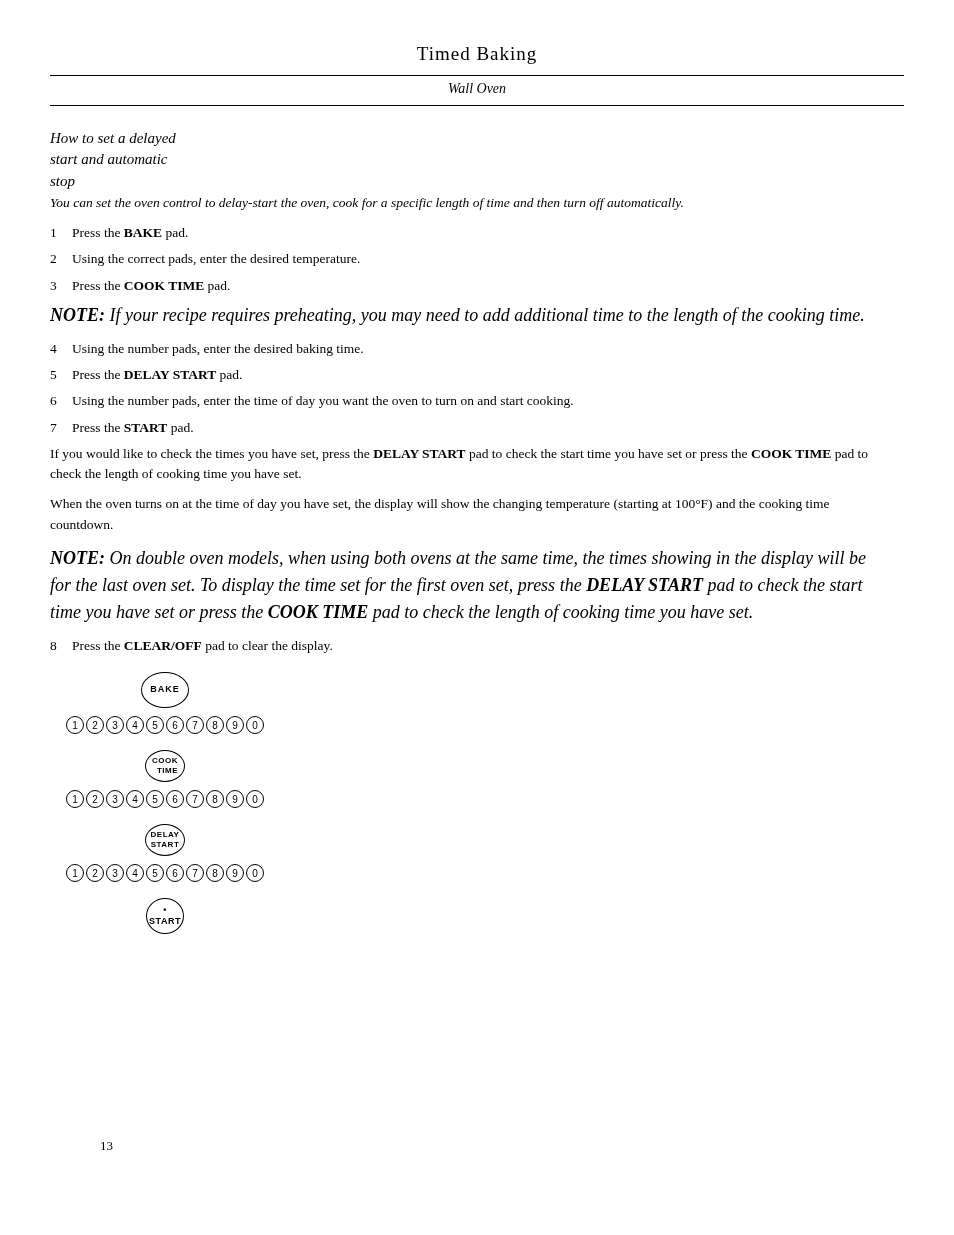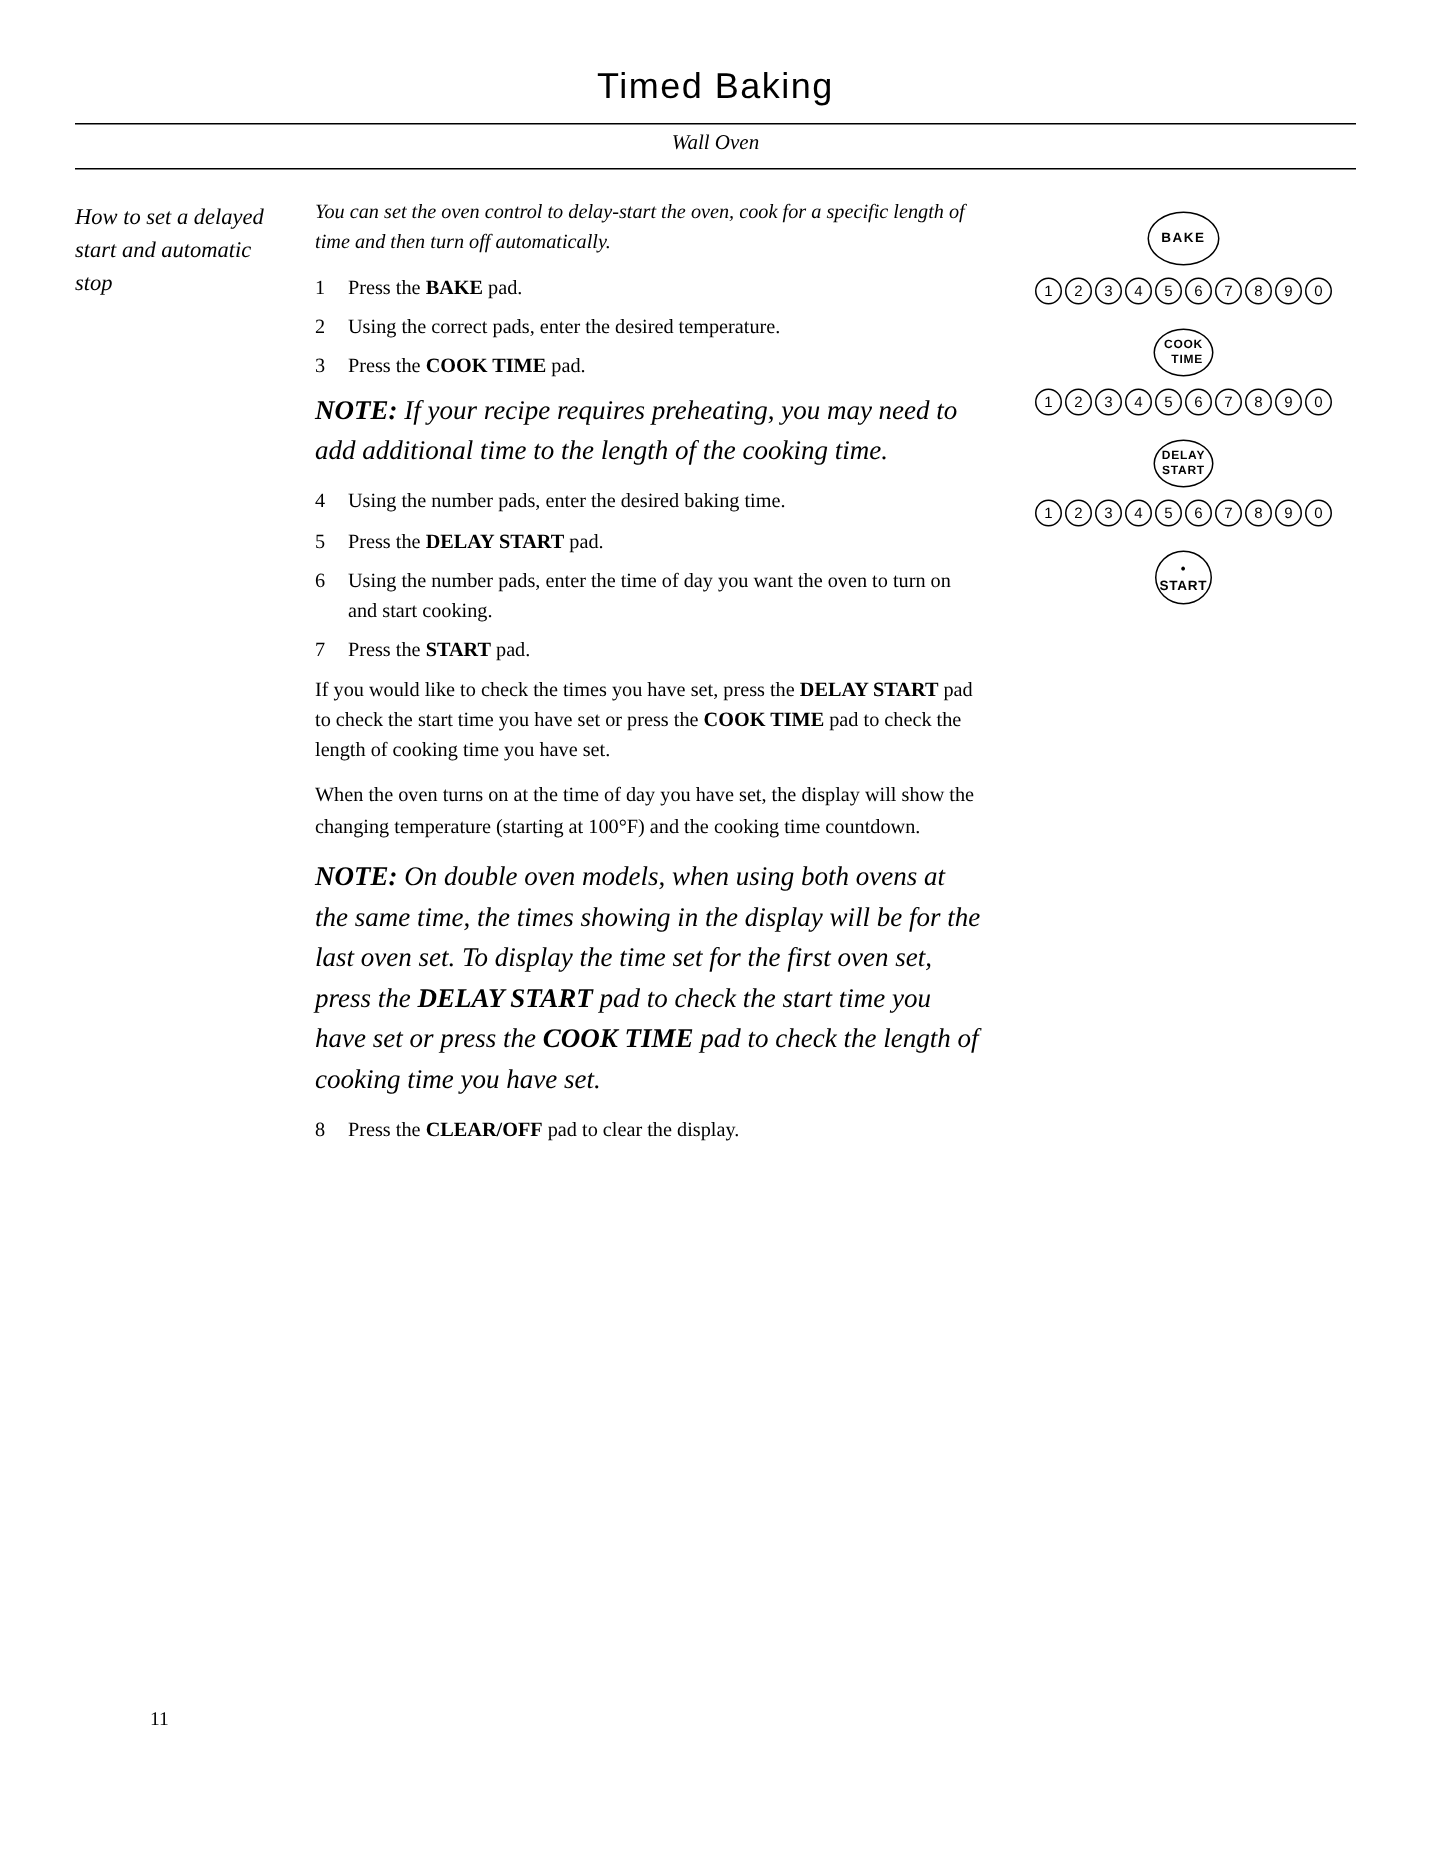--- a/index.html
+++ b/index.html
@@ -12,44 +12,44 @@
       padding: 40px 50px 40px 50px;
       font-size: 14px;
       line-height: 1.5;
     }
 
     .page-header {
       text-align: center;
       margin-bottom: 4px;
     }
     .page-title {
-      font-size: 24px;
+      font-size: 19px;
       font-weight: normal;
-      font-family: Liberation Sans, sans-serif;
+      font-family: Liberation Serif, serif;
       letter-spacing: 1px;
     }
     .header-rule {
       border: none;
       border-top: 1px solid #000;
       margin: 6px 0 2px 0;
     }
     .subtitle {
       font-style: italic;
       font-size: 14px;
       margin-bottom: 4px;
     }
     .content-rule {
       border: none;
       border-top: 1px solid #000;
       margin: 6px 0 18px 0;
     }
 
     .main-layout {
       display: flex;
-      flex-direction: row;
+      flex-direction: column;
       gap: 0;
     }
 
     .left-sidebar {
       width: 160px;
       min-width: 160px;
       padding-right: 20px;
       padding-top: 4px;
     }
     .sidebar-heading {
@@ -298,14 +298,14 @@
           <span class="num-circle">0</span>
         </div>
       </div>
 
       <div class="diagram-row">
         <div class="button-oval start-btn" style="font-size:9px;font-family:Arial,sans-serif;font-weight:bold;line-height:1.2;">•<br>START</div>
       </div>
     </div>
   </div>
 
-  <div class="page-number">11</div>
+  <div class="page-number">13</div>
 </div>
 
 </body></html>

